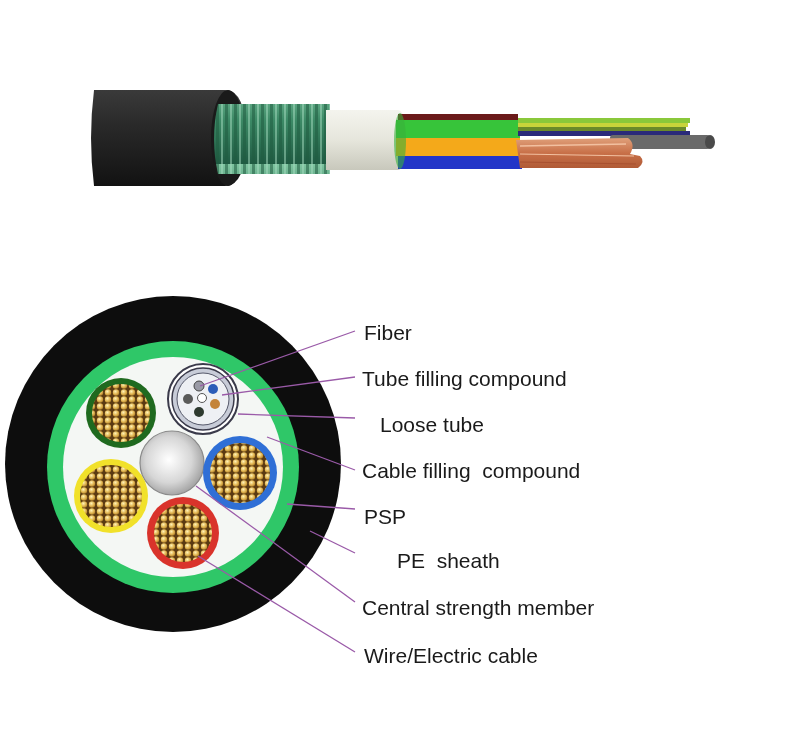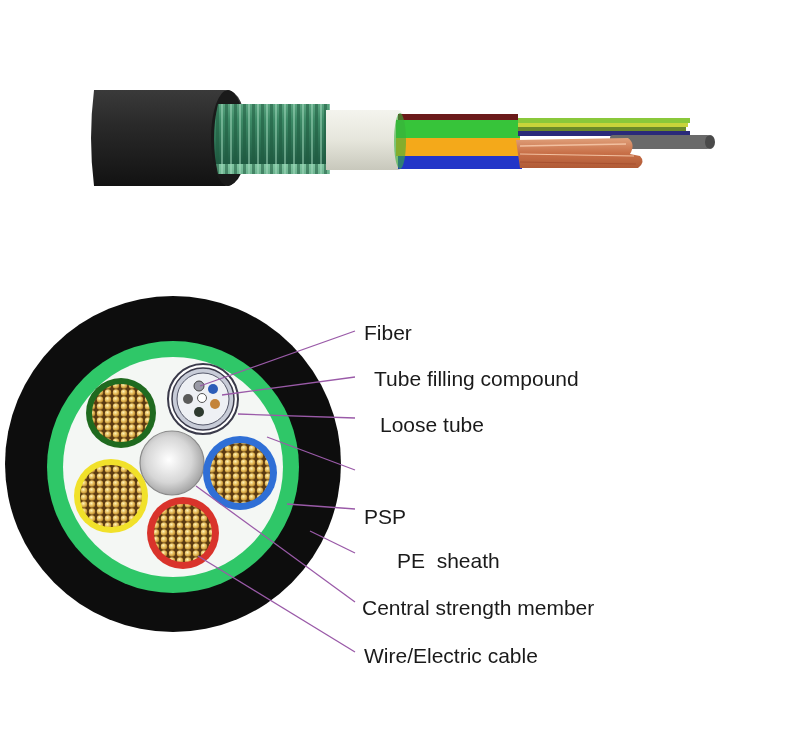--- a/index.html
+++ b/index.html
@@ -144,20 +144,21 @@
       <line x1="238" y1="410" x2="355" y2="414"></line>
       <line x1="267" y1="433" x2="355" y2="466"></line>
       <line x1="287" y1="500" x2="355" y2="505"></line>
       <line x1="310" y1="527" x2="355" y2="549"></line>
       <line x1="196" y1="482" x2="355" y2="598"></line>
       <line x1="198" y1="552" x2="355" y2="648"></line>
     </g>
   </svg>
 
   <span class="label" style="left:364px;top:318px;">Fiber</span>
-  <span class="label" style="left:362px;top:364px;margin-left:12px;">Tube filling compound</span>
+  <span class="label" style="left:362px;top:364px;">Tube filling compound</span>
   <span class="label" style="left:364px;top:410px;margin-left:16px;">Loose tube</span>
+  <span class="label" style="left:362px;top:456px;">Cable filling  compound</span>
   <span class="label" style="left:364px;top:502px;">PSP</span>
   <span class="label" style="left:364px;top:546px;margin-left:33px;">PE  sheath</span>
   <span class="label" style="left:362px;top:593px;">Central strength member</span>
   <span class="label" style="left:364px;top:641px;">Wire/Electric cable</span>
 
 </div>
 
 </body></html>

